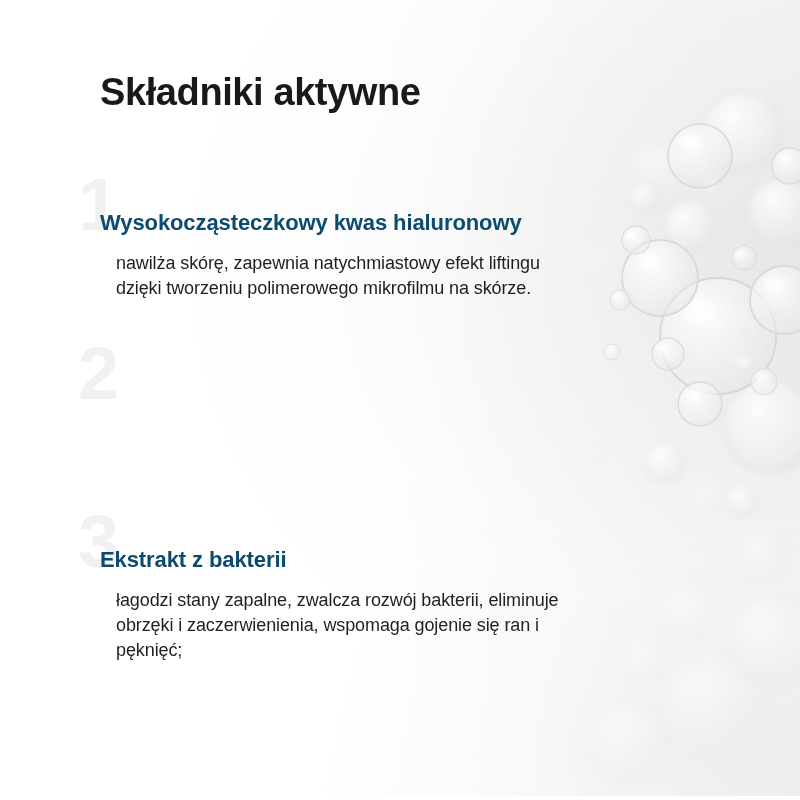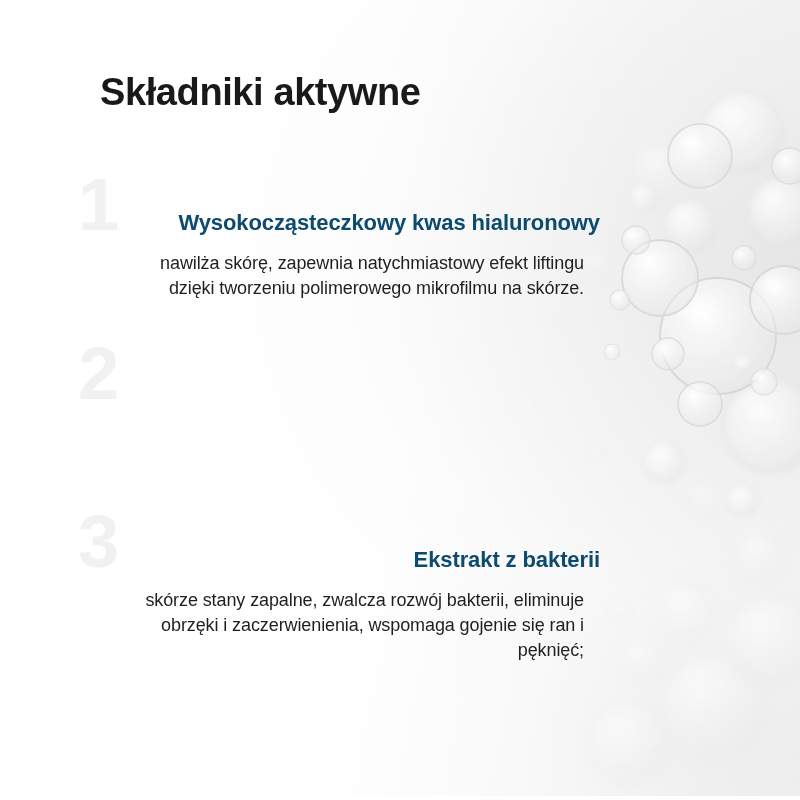--- a/index.html
+++ b/index.html
@@ -15,21 +15,20 @@
     font-family: "Liberation Sans", sans-serif;
     -webkit-font-smoothing: antialiased;
   }
 
   .page {
     position: relative;
     width: 800px;
     height: 796px;
     overflow: hidden;
     background: #ffffff;
-    text-align: right;
   }
 
   
   .bg-art {
     position: absolute;
     inset: 0;
     overflow: hidden;
     pointer-events: none;
   }
   .bg-wash {
@@ -230,18 +229,18 @@
     <div class="item item-2">
       <span class="item-number">2</span>
       <div class="item-body">
       </div>
     </div>
 
     <div class="item item-3">
       <span class="item-number">3</span>
       <div class="item-body">
         <p class="item-name">Ekstrakt z bakterii</p>
-        <p class="item-desc">skórze stany zapalne, zwalcza rozwój bakterii, eliminuje obrzęki i zaczerwienienia, wspomaga gojenie się ran i pęknięć;</p>
+        <p class="item-desc">łagodzi stany zapalne, zwalcza rozwój bakterii, eliminuje obrzęki i zaczerwienienia, wspomaga gojenie się ran i pęknięć;</p>
       </div>
     </div>
 
   </div>
 </div>
 
 </body></html>

